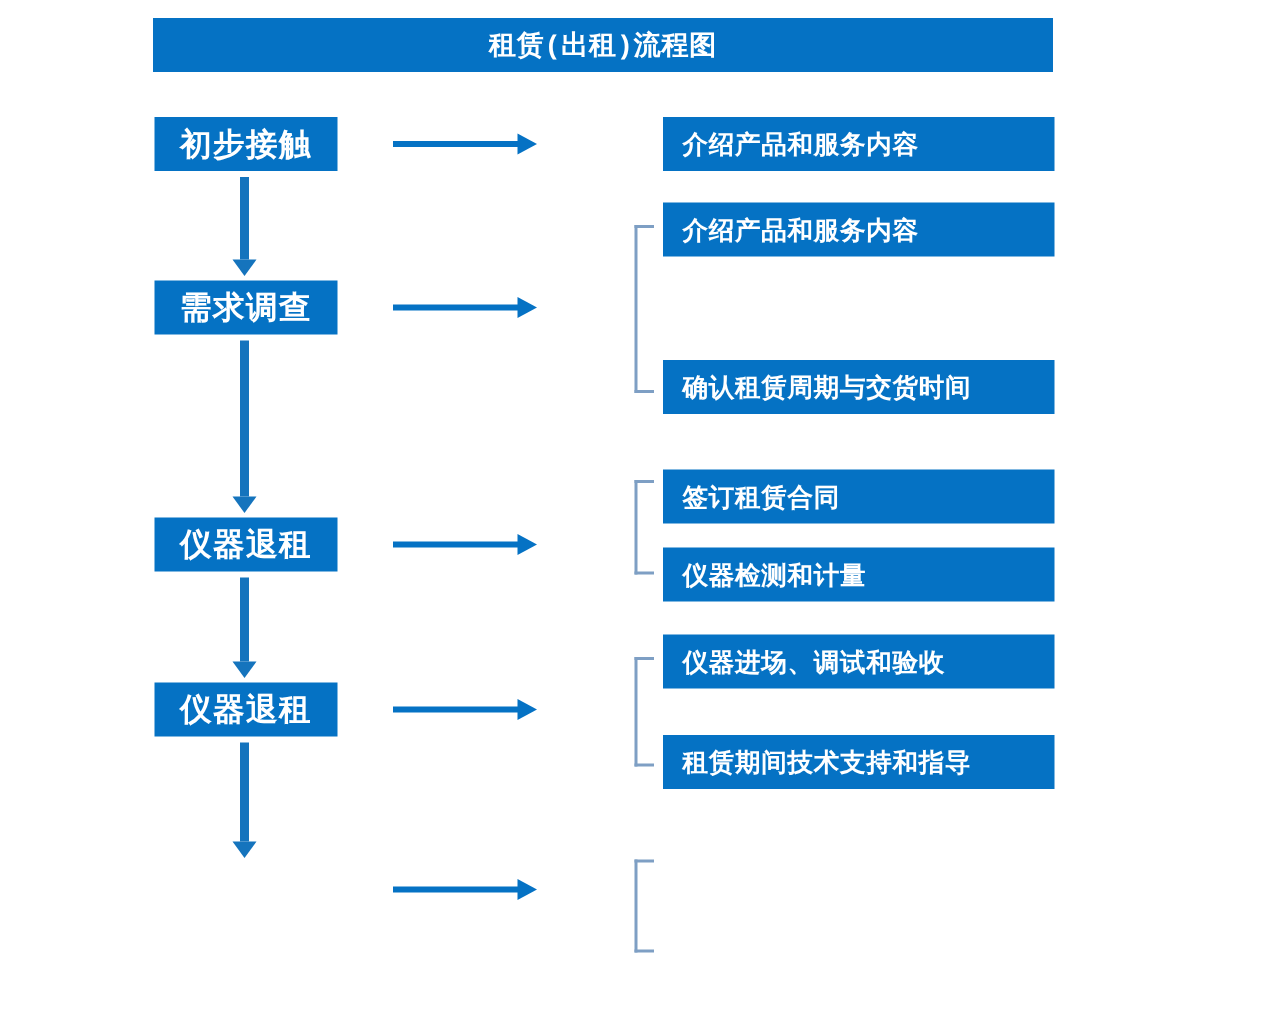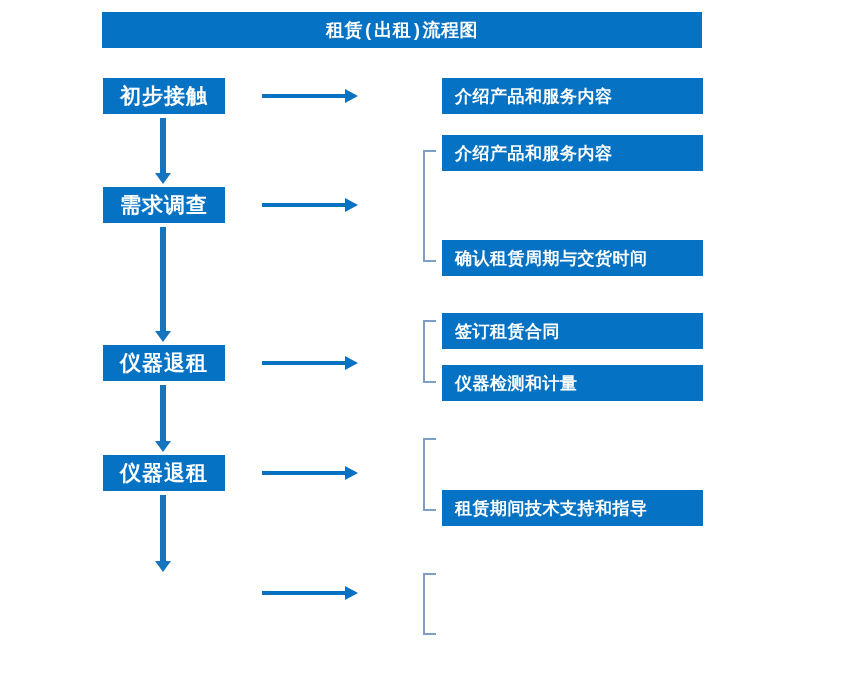--- a/index.html
+++ b/index.html
@@ -239,17 +239,20 @@
   </div>
   <div class="detail-box" style="top:313px">
     <span class="box-label">签订租赁合同</span>
   </div>
   <div class="detail-box" style="top:240px">
     <span class="box-label">确认租赁周期与交货时间</span>
   </div>
   <div class="detail-box" style="top:365px">
     <span class="box-label">仪器检测和计量</span>
   </div>
+  <div class="detail-box" style="top:423px">
+    <span class="box-label">仪器进场、调试和验收</span>
+  </div>
   <div class="detail-box" style="top:490px">
     <span class="box-label">租赁期间技术支持和指导</span>
   </div>
 
 </div>
 
 </body></html>

